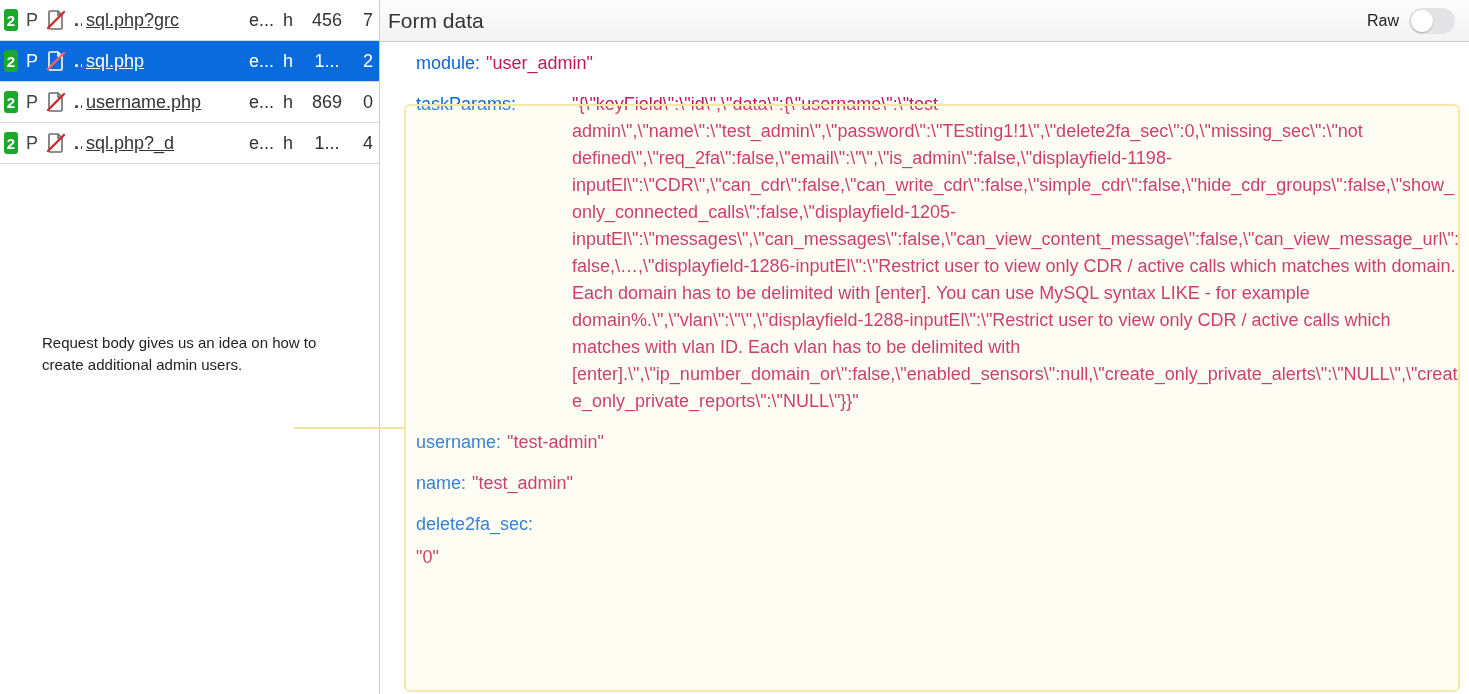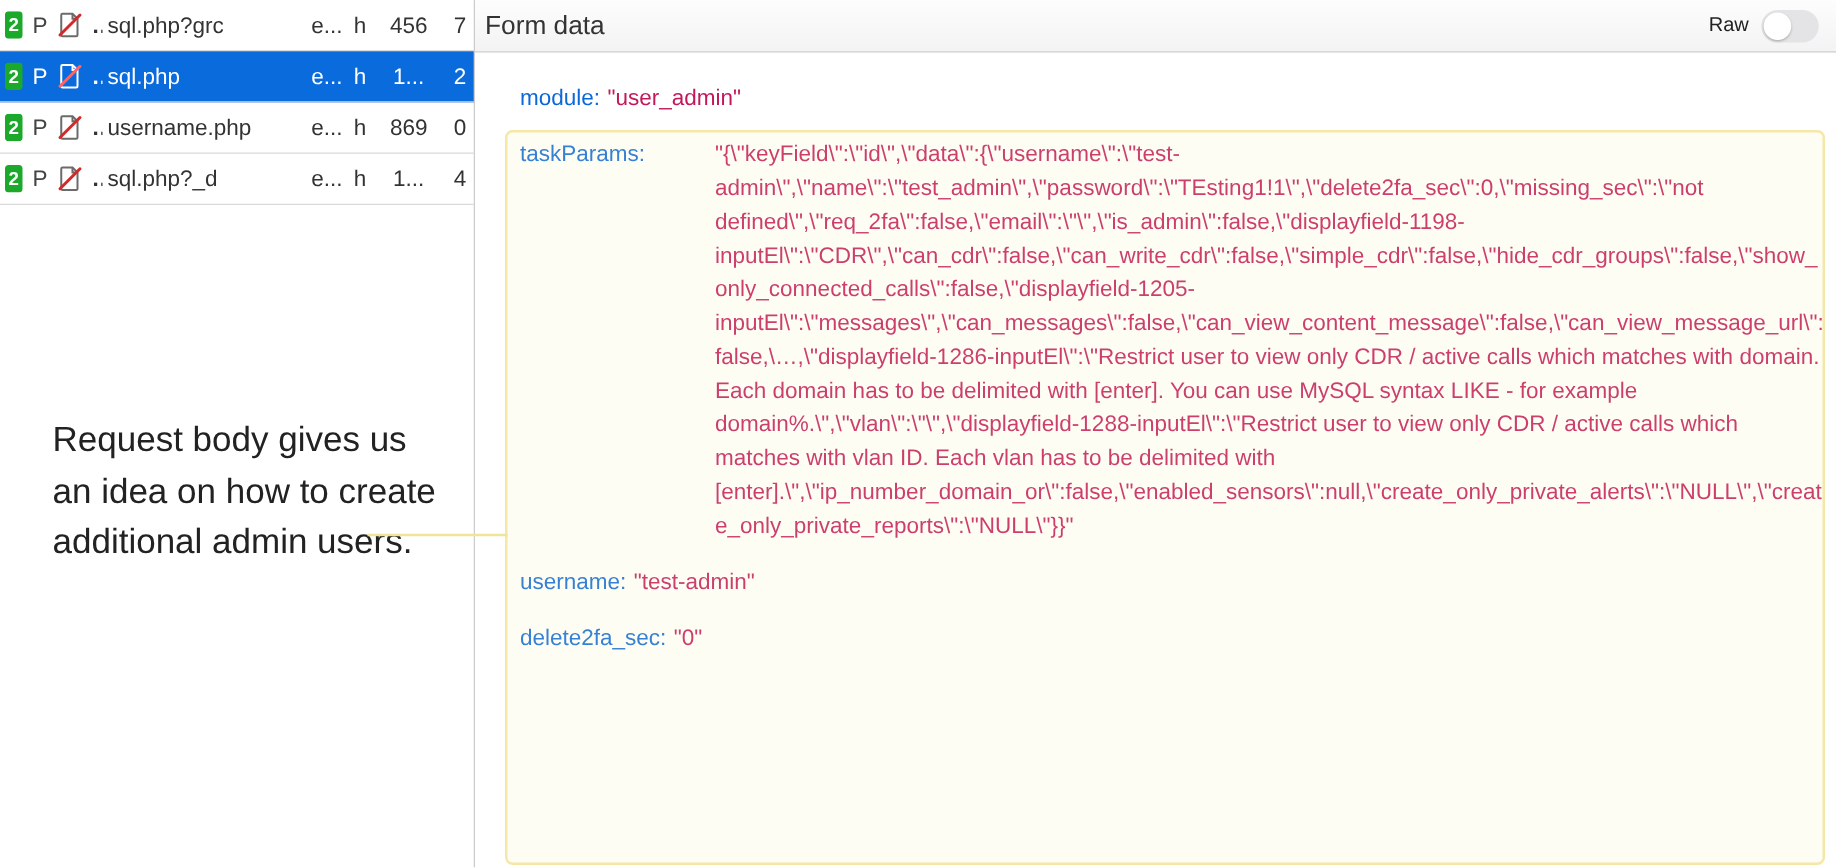--- a/index.html
+++ b/index.html
@@ -49,30 +49,30 @@
   }
   .col-p { flex:0 0 20px; color:#444; }
   .req-row.selected .col-p { color:#fff; }
   .col-icon { flex:0 0 28px; display:flex; align-items:center; }
   .doc-icon {
     width:20px; height:22px; display:inline-block;
     position:relative;
   }
   .doc-icon svg { display:block; }
   .col-dot { flex:0 0 12px; text-align:center; font-weight:bold; }
-  .col-name { flex:1 1 auto; min-width:0; }
+  .col-name { flex:1 1 auto; min-width:0;text-decoration:underline; }
   .col-e    { flex:0 0 34px; }
   .col-h    { flex:0 0 26px; }
   .col-size { flex:0 0 44px; text-align:center; }
   .col-n2   { flex:0 0 30px; text-align:right; padding-right:6px;}
   
   .annotation {
     margin-top: 168px;
     padding: 0 28px 0 42px;
-    font-size: 28px;
+    font-size: 15px;
     line-height: 1.45;
     color: #222;
     position: relative;
   }
   
   .fd-header {
     height: 42px;
     display:flex; align-items:center;
     border-bottom:1px solid #ccc;
     padding: 0 14px 0 8px;
@@ -91,21 +91,21 @@
     content:""; position:absolute; left:2px; top:2px;
     width:22px; height:22px; background:#fff; border-radius:50%;
     box-shadow:0 1px 2px rgba(0,0,0,.25);
   }
   
   .fd-body {
     flex:1; overflow:hidden;
     padding: 2px 4px 0 36px;
     position:relative;
   }
-  .kv { display:flex; align-items:flex-start; margin: 18px 0; line-height:1.5; }
+  .kv { display:flex; align-items:flex-start; margin: 3px 0; line-height:1.5; }
   .kv .key { color:#0b68d8; white-space:nowrap; }
   .kv .sp { width:6px; flex:0 0 6px; }
   .kv .val { color:#c2185b; word-break:break-word; }
   .truncated-top { margin-top:-24px; }
   .taskparams-val {
     color:#c2185b; word-break:break-word;
     padding-right:6px;
   }
   .highlight-box {
     position:absolute;
@@ -247,23 +247,28 @@
         <span class="sp"></span>
         <span class="taskparams-val">"{\"keyField\":\"id\",\"data\":{\"username\":\"test-admin\",\"name\":\"test_admin\",\"password\":\"TEsting1!1\",\"delete2fa_sec\":0,\"missing_sec\":\"not defined\",\"req_2fa\":false,\"email\":\"\",\"is_admin\":false,\"displayfield-1198-inputEl\":\"CDR\",\"can_cdr\":false,\"can_write_cdr\":false,\"simple_cdr\":false,\"hide_cdr_groups\":false,\"show_only_connected_calls\":false,\"displayfield-1205-inputEl\":\"messages\",\"can_messages\":false,\"can_view_content_message\":false,\"can_view_message_url\":false,\…,\"displayfield-1286-inputEl\":\"Restrict user to view only CDR / active calls which matches with domain. Each domain has to be delimited with [enter]. You can use MySQL syntax LIKE - for example domain%.\",\"vlan\":\"\",\"displayfield-1288-inputEl\":\"Restrict user to view only CDR / active calls which matches with vlan ID. Each vlan has to be delimited with [enter].\",\"ip_number_domain_or\":false,\"enabled_sensors\":null,\"create_only_private_alerts\":\"NULL\",\"create_only_private_reports\":\"NULL\"}}"</span>
       </div>
 
       <div class="kv" style="margin-top:14px;align-items:center;">
         <span class="key">username:</span>
         <span class="sp"></span>
         <span class="val">"test-admin"</span>
       </div>
 
-
-
       <div class="kv" style="margin-top:14px;">
+        <span class="key">name:</span>
+        <span class="sp"></span>
+        <span class="val">"test_admin"</span>
+      </div>
+
+
+      <div class="kv" style="margin-top:14px;flex-direction:column;">
         <span class="key">delete2fa_sec:</span>
         <span class="sp"></span>
         <span class="val">"0"</span>
       </div>
 
     </div>
   </div>
 </div>
 
 <div class="connector" style="left:294px; top:427px; width:112px;"></div>

